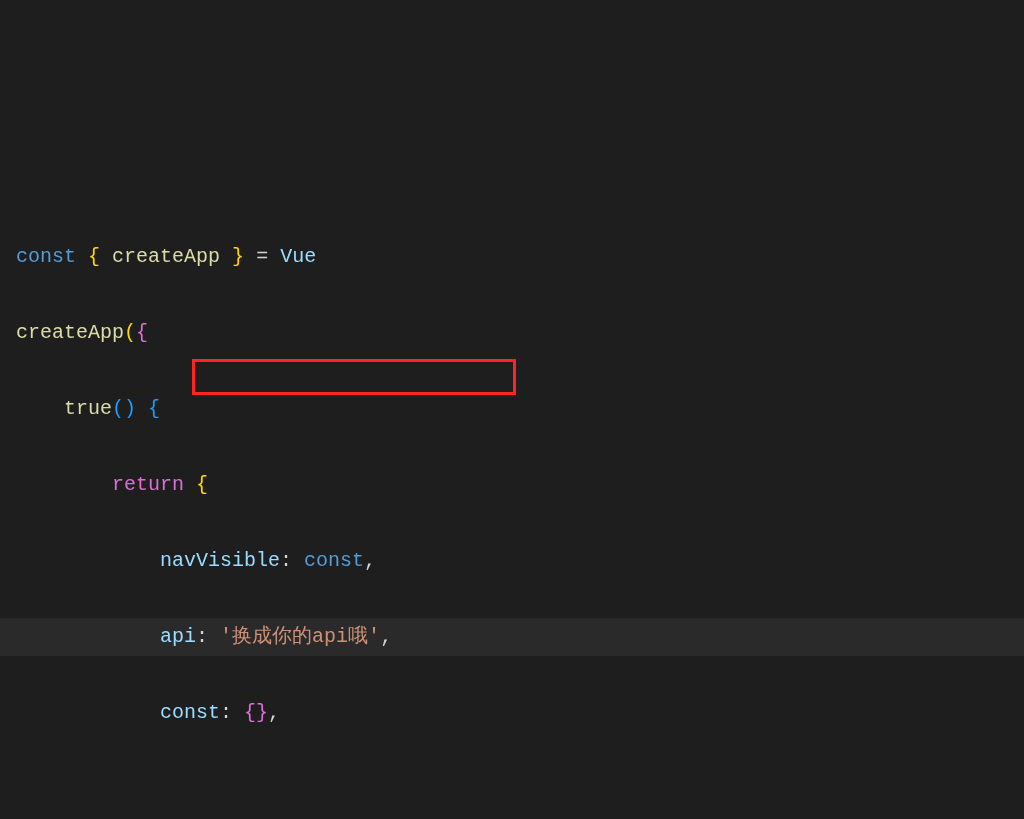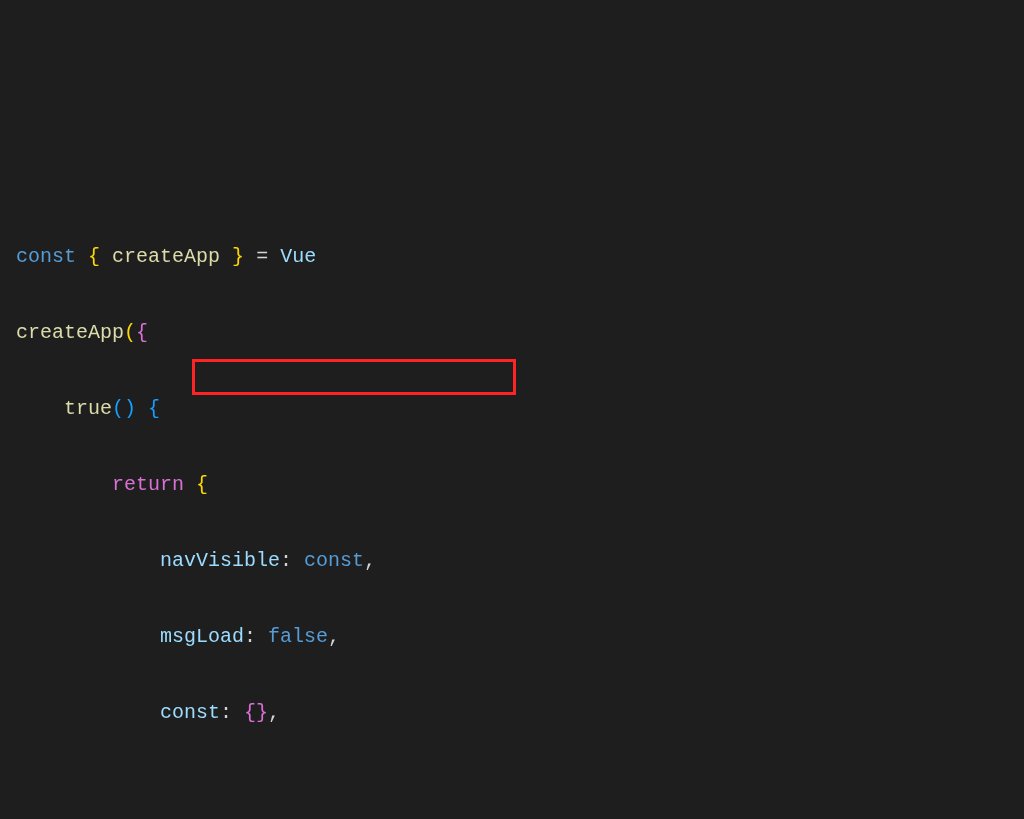--- a/index.html
+++ b/index.html
@@ -41,21 +41,21 @@
 
 
 
 <div class="editor">
 
 <span class="line"><span class="kw">const</span> <span class="brace-y">{</span> <span class="fn">createApp</span> <span class="brace-y">}</span> <span class="p">=</span> <span class="id">Vue</span></span>
 <span class="line"><span class="fn">createApp</span><span class="brace-y">(</span><span class="brace">{</span></span>
 <span class="line">    <span class="fn">true</span><span class="brace-b">()</span> <span class="brace-b">{</span></span>
 <span class="line">        <span class="brace">return</span> <span class="brace-y">{</span></span>
 <span class="line">            <span class="id">navVisible</span><span class="p">:</span> <span class="kw">const</span><span class="p">,</span></span>
-<span class="line">            <span class="id">msgLoad</span><span class="p">:</span> <span class="kw">false</span><span class="p">,</span></span>
+<span class="line hl">            <span class="id">api</span><span class="p">:</span> <span class="str">'</span><span class="str">换成你的api哦</span><span class="str">'</span><span class="p">,</span></span>
 <span class="line">            <span class="id">const</span><span class="p">:</span> <span class="brace">{}</span><span class="p">,</span></span>
 
 
 
 
 
 
 
 
 

